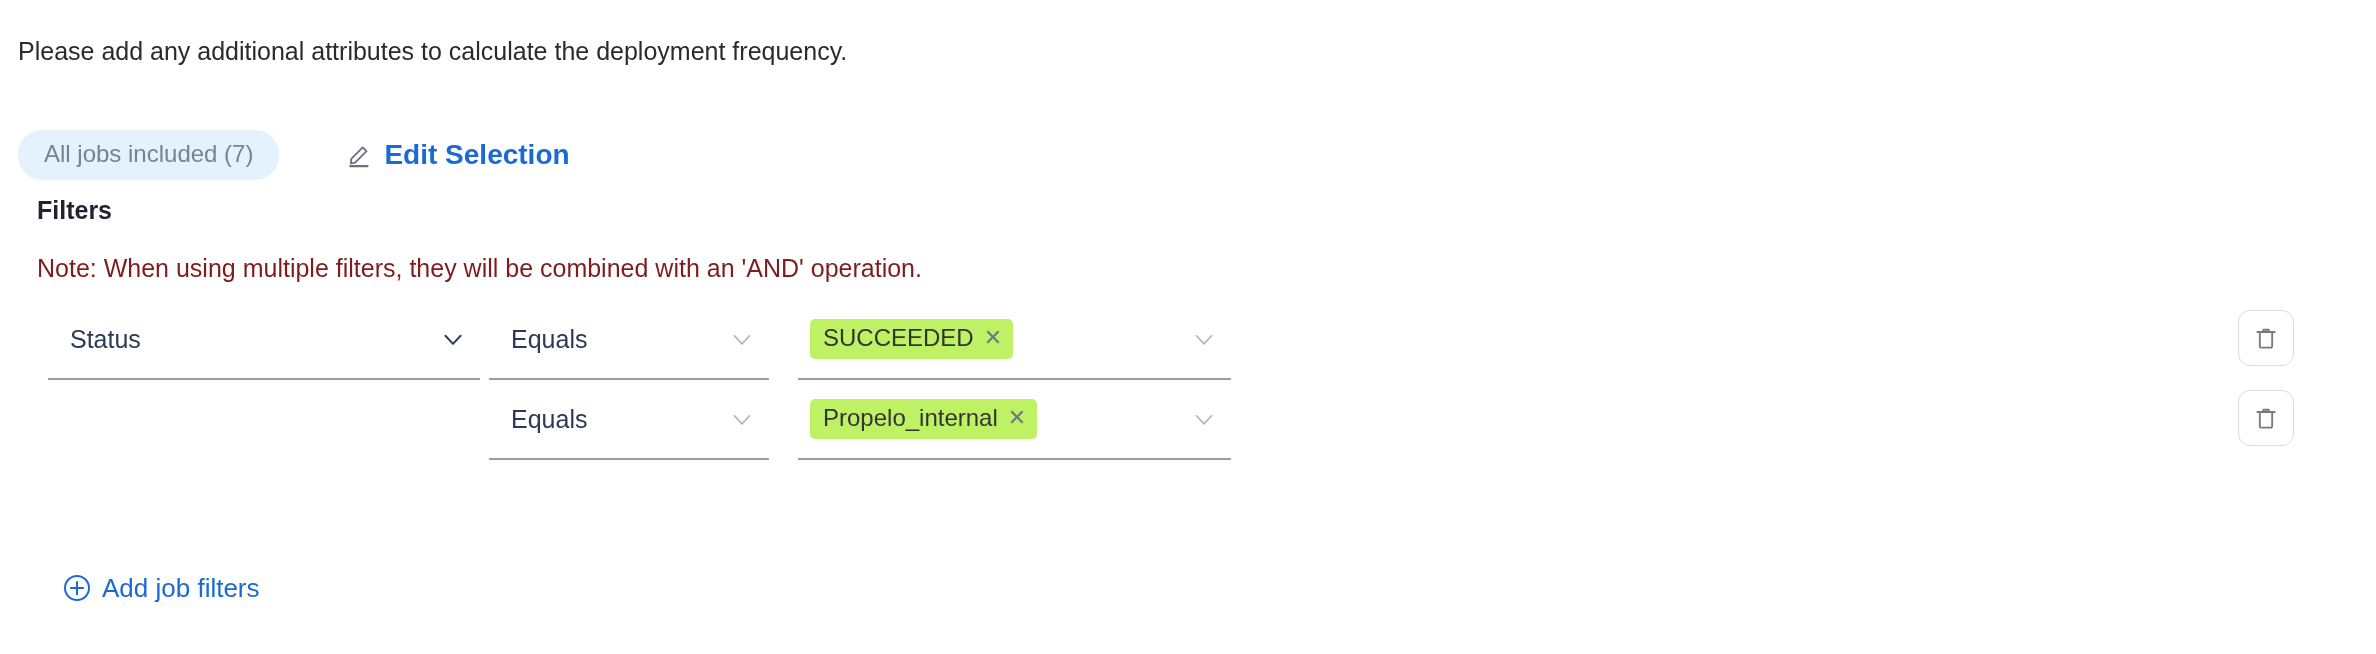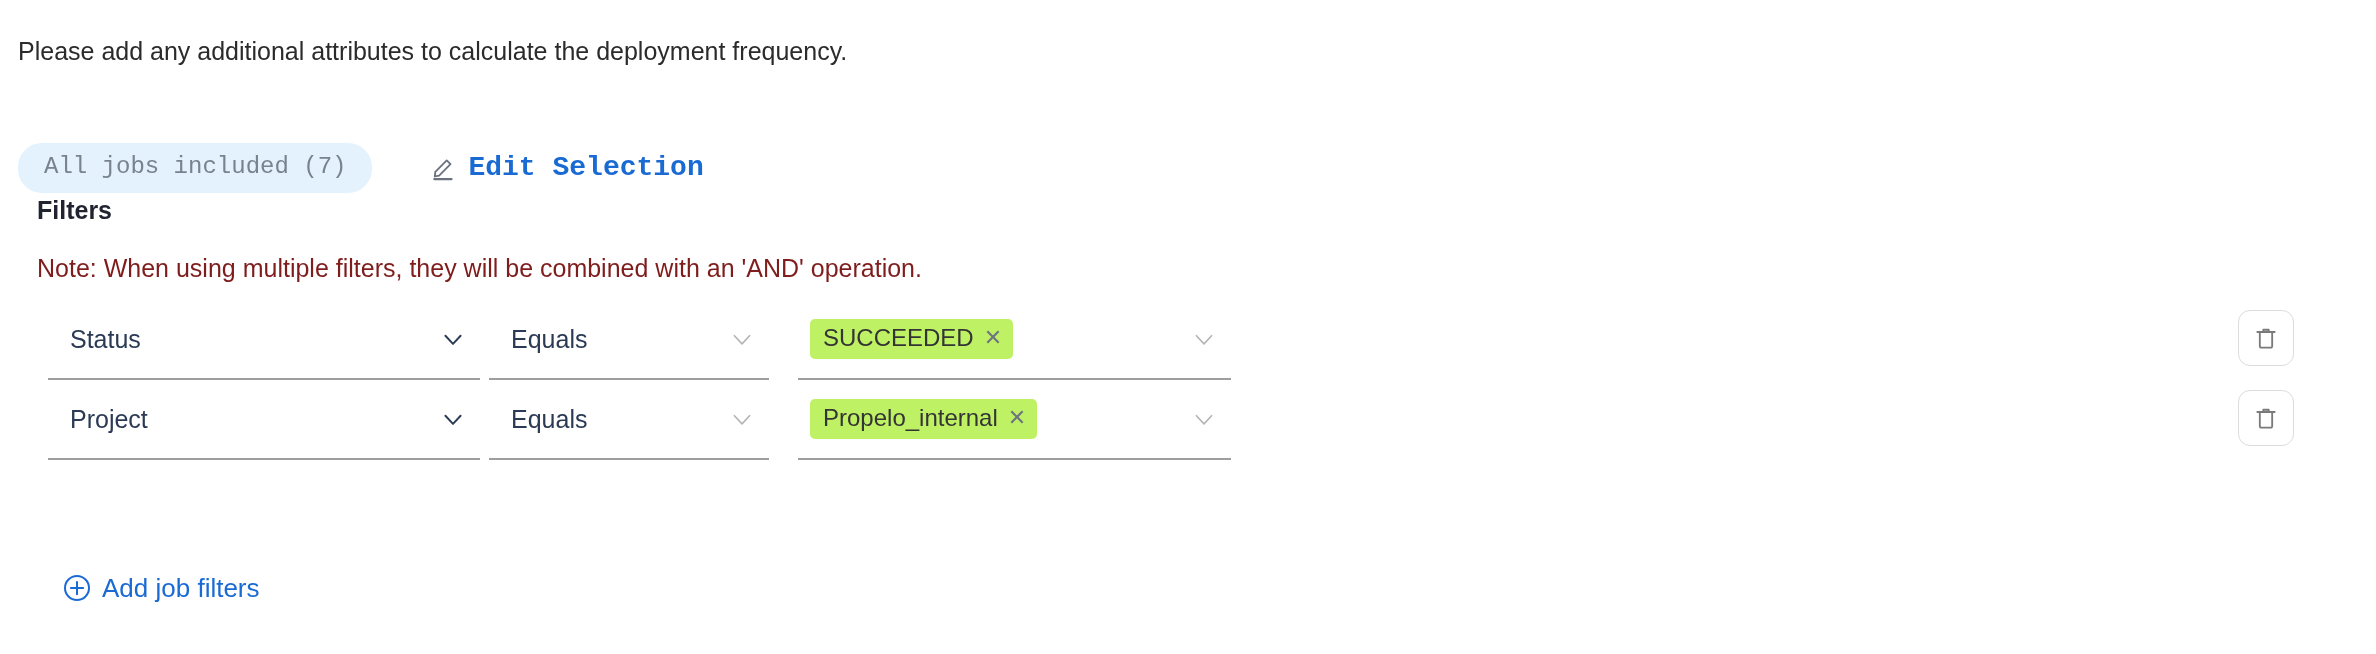--- a/index.html
+++ b/index.html
@@ -24,25 +24,24 @@
     font-size: 25px;
     line-height: 30px;
     color: #2b2b2b;
     white-space: nowrap;
   }
 
   
   .selection-row {
     position: absolute;
     left: 18px;
-    top: 143px;
-    display: flex;
-    align-items: center;
-    gap: 7px;
-    font-family: Liberation Mono, monospace;
+    top: 130px;
+    display: flex;
+    align-items: center;
+    gap: 16px;
   }
   .jobs-badge {
     background: #e3f2fd;
     color: #79838d;
     border-radius: 24px;
     padding: 11px 26px 13px 26px;
     font-size: 24px;
     line-height: 26px;
     white-space: nowrap;
   }
@@ -260,28 +259,20 @@
         <path d="M4 6.5 h16"></path>
         <path d="M9.5 6.5 V4.4 h5 V6.5"></path>
         <path d="M6.3 6.5 v13.2 a1.2 1.2 0 0 0 1.2 1.2 h9 a1.2 1.2 0 0 0 1.2 -1.2 V6.5"></path>
       </svg>
     </span>
   </div>
 </div>
 
 <div class="filter-row row-1">
 
-  <div class="field field-attr">
-    <span class="field-text">Project</span>
-    <span>
-      <svg class="chevron dark" viewBox="0 0 24 24" fill="none" stroke="currentColor" stroke-width="1.8" stroke-linecap="round" stroke-linejoin="round">
-        <polyline points="5,9 12,16.5 19,9"></polyline>
-      </svg>
-    </span>
-  </div>
 
   <div class="field field-op">
     <span class="field-text">Equals</span>
     <span>
       <svg class="chevron light" viewBox="0 0 24 24" fill="none" stroke="currentColor" stroke-width="1.6" stroke-linecap="round" stroke-linejoin="round">
         <polyline points="5,9 12,16.5 19,9"></polyline>
       </svg>
     </span>
   </div>
 

